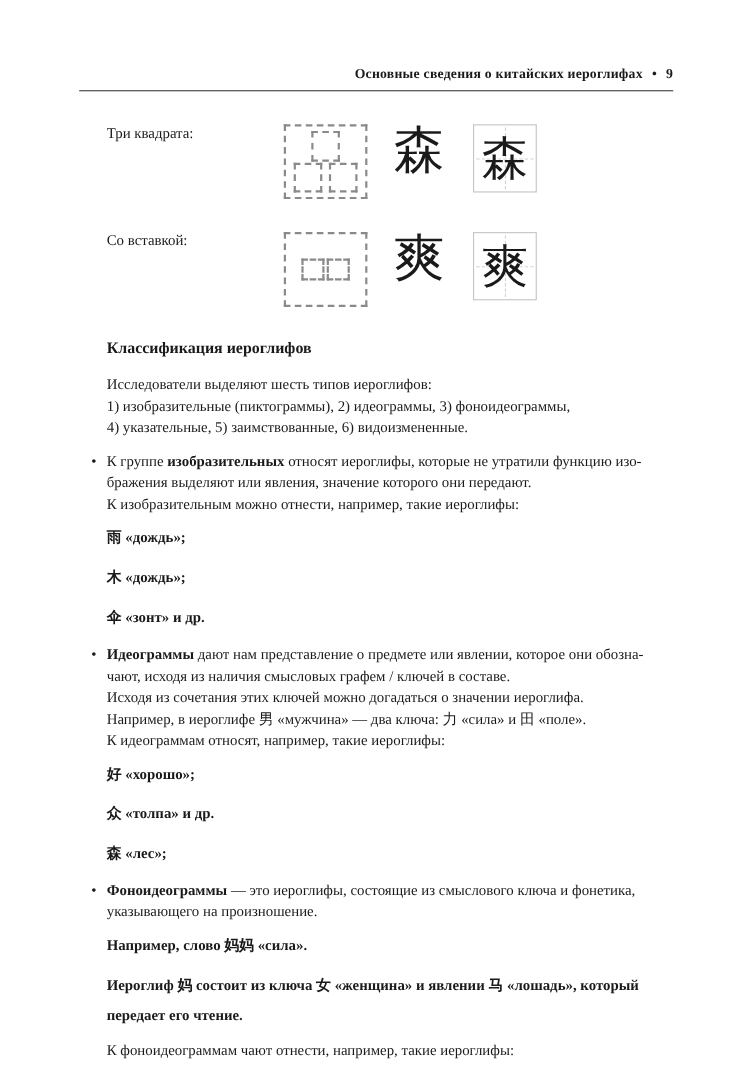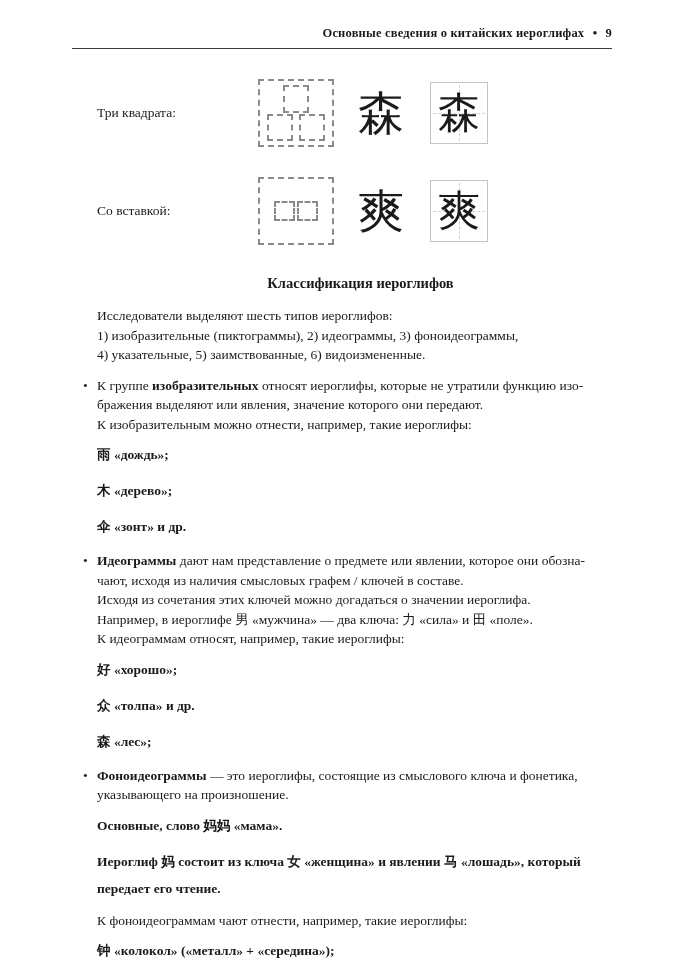--- a/index.html
+++ b/index.html
@@ -7,32 +7,32 @@
     position:relative;
     width:684px;height:970px;
     margin:0 auto;
     background:#ffffff;
     font-family:"Liberation Serif","DejaVu Serif",serif;
     color:#1a1a1a;
     overflow:hidden;
     box-sizing:border-box;
   }
   
-  .page-header{padding:26px 72px 0 72px;}
+  .page-header{padding:60px 72px 0 72px;}
   .header-text{
     text-align:right;
     font-size:12.5px;
     font-weight:700;
     letter-spacing:.2px;
   }
   .header-text .sep{margin:0 5px;}
   .rule{margin-top:7px;border-bottom:1.2px solid #3c3c3c;}
   
   .examples{padding:30px 0 0 97px;}
-  .example-row{display:flex;align-items:center;margin-bottom:30px;}
+  .example-row{display:flex;margin-bottom:30px;}
   .ex-label{width:161px;font-size:13.5px;flex:0 0 161px;}
   .schematic{
     position:relative;width:72px;height:64px;flex:0 0 72px;
     border:2px dashed #8a8a8a;background:#fff;
   }
   .sq{position:absolute;border:2px dashed #8a8a8a;}
   .sq-top{left:23px;top:4px;width:22px;height:24px;}
   .sq-bl{left:7px;top:33px;width:22px;height:23px;}
   .sq-br{left:39px;top:33px;width:22px;height:23px;}
   .ins-a{left:14px;top:22px;width:17px;height:16px;}
@@ -52,21 +52,21 @@
   .guide-v{position:absolute;top:2px;bottom:2px;left:50%;border-left:1px dashed #d2d2d2;}
   .guide-char{
     position:absolute;inset:0;
     display:flex;align-items:center;justify-content:center;
     font-size:42px;line-height:1;
     font-family:"DejaVu Serif",serif;
   }
   
   .section-heading{
     margin:26px 60px 14px 97px;
-    font-size:14.5px;font-weight:700;text-align:center;
+    font-size:14.5px;font-weight:700;
   }
   .content{padding:0 58px 30px 97px;font-size:13.5px;line-height:19.5px;}
   .block{position:relative;margin:0;}
   .block.bullet{margin-top:11px;}
   .block.spaced{margin-top:7px;margin-bottom:9px;line-height:27px;font-weight:bold;}
   .marker{position:absolute;left:-14px;top:0;}
   .bold{font-weight:700;margin-top:25px;}
 </style>
 </head>
 <body>
@@ -125,21 +125,21 @@
         <span class="marker">•</span>
         <div class="ptext"><span>К группе </span><span class="bold">изобразительных</span><span> относят иероглифы, которые не утратили функцию изо-</span><br><span>бражения выделяют или явления, значение которого они передают.</span></div>
       </div>
       <div class="block">
         <div class="ptext"><span>К изобразительным можно отнести, например, такие иероглифы:</span></div>
       </div>
       <div class="block spaced">
         <div class="ptext"><span>雨 «дождь»;</span></div>
       </div>
       <div class="block spaced">
-        <div class="ptext"><span>木 «дерево»;</span></div>
+        <div class="ptext"><span>木 «дождь»;</span></div>
       </div>
       <div class="block spaced">
         <div class="ptext"><span>伞 «зонт» и др.</span></div>
       </div>
       <div class="block bullet">
         <span class="marker">•</span>
         <div class="ptext"><span class="bold">Идеограммы</span><span> дают нам представление о предмете или явлении, которое они обозна-</span><br><span>чают, исходя из наличия смысловых графем / ключей в составе.</span></div>
       </div>
       <div class="block">
         <div class="ptext"><span>Исходя из сочетания этих ключей можно догадаться о значении иероглифа.</span></div>
@@ -157,21 +157,21 @@
         <div class="ptext"><span>众 «толпа» и др.</span></div>
       </div>
       <div class="block spaced">
         <div class="ptext"><span>森 «лес»;</span></div>
       </div>
       <div class="block bullet">
         <span class="marker">•</span>
         <div class="ptext"><span class="bold">Фоноидеограммы</span><span> — это иероглифы, состоящие из смыслового ключа и фонетика,</span><br><span>указывающего на произношение.</span></div>
       </div>
       <div class="block spaced">
-        <div class="ptext"><span>Основные, слово 妈妈 «мама».</span></div>
+        <div class="ptext"><span>Например, слово 妈妈 «сила».</span></div>
       </div>
       <div class="block spaced">
         <div class="ptext"><span>Иероглиф 妈 состоит из ключа 女 «женщина» и явлении 马 «лошадь», который</span><br><span>передает его чтение.</span></div>
       </div>
       <div class="block">
         <div class="ptext"><span>К фоноидеограммам чают отнести, например, такие иероглифы:</span></div>
       </div>
       <div class="block spaced">
         <div class="ptext"><span>钟 «колокол» («металл» + «середина»);</span></div>
       </div>

